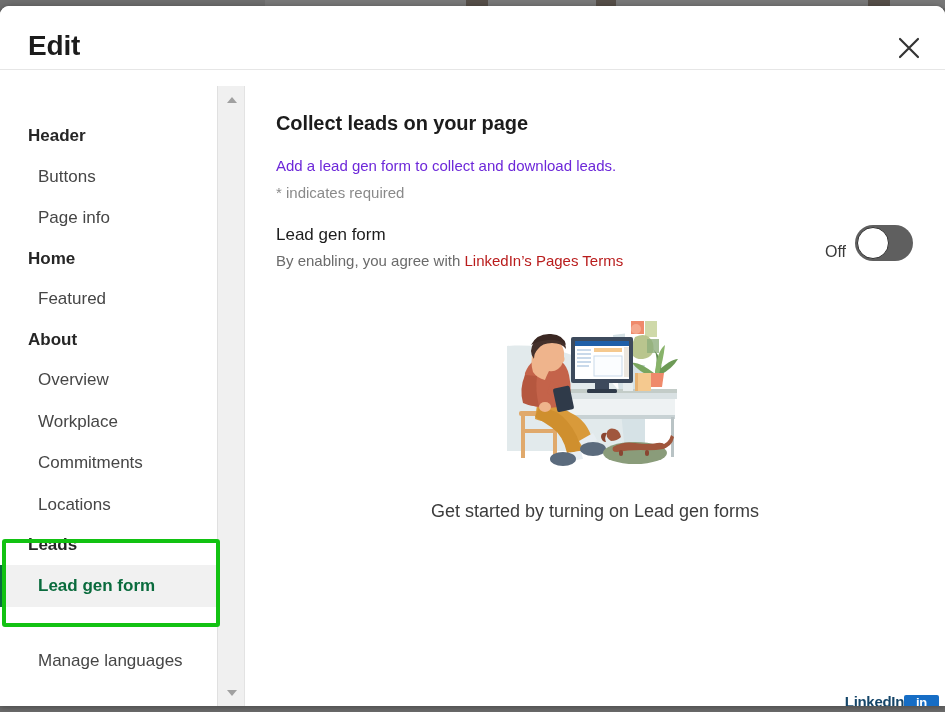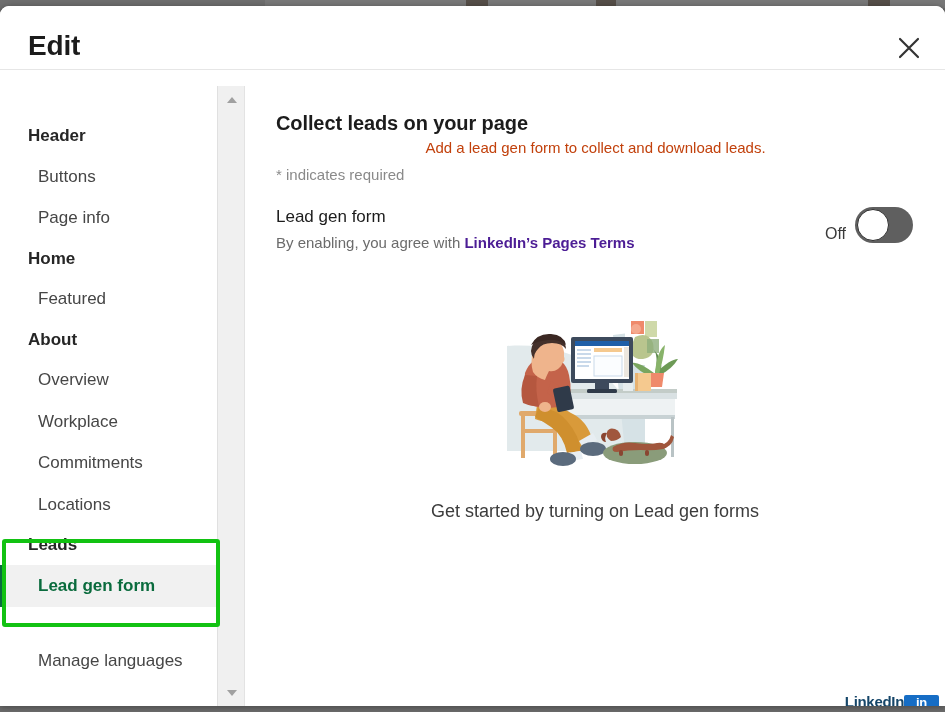--- a/index.html
+++ b/index.html
@@ -165,24 +165,23 @@
     padding: 26px 30px 0 31px;
     overflow: hidden;
   }
   .main-title {
     font-size: 20px;
     font-weight: bold;
     color: #1c1c1c;
     letter-spacing: -.1px;
   }
   .main-sub {
-    margin-top: 4px;
+    margin-top: 22px;
     font-size: 15px;
-    color: #c2410c;
-    text-align: center;
+    color: #6d28d9;
   }
   .main-required {
     margin-top: 10px;
     font-size: 15px;
     color: #8a8a8a;
   }
 
   .toggle-row {
     position: relative;
     margin-top: 24px;
@@ -192,22 +191,22 @@
   .toggle-label {
     font-size: 17px;
     color: #1c1c1c;
   }
   .toggle-help {
     margin-top: 7px;
     font-size: 15px;
     color: #6b6b6b;
   }
   .toggle-help a {
-    color: #4c1d95;
-    font-weight: bold;
+    color: #b91c1c;
+    font-weight: normal;
     text-decoration: none;
   }
   .toggle-control {
     position: absolute;
     right: 2px; top: 0px;
     display: flex; align-items: flex-end; gap: 9px;
   }
   .toggle-state {
     font-size: 16px;
     color: #3a3a3a;

